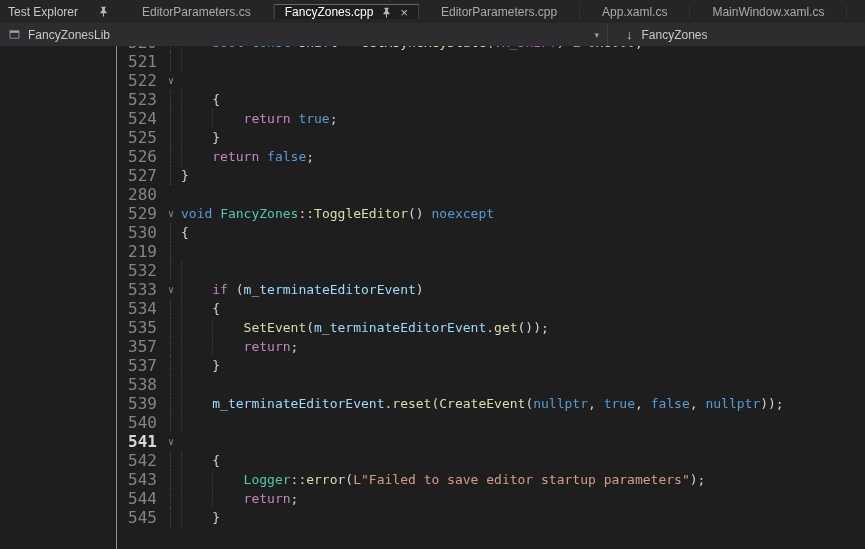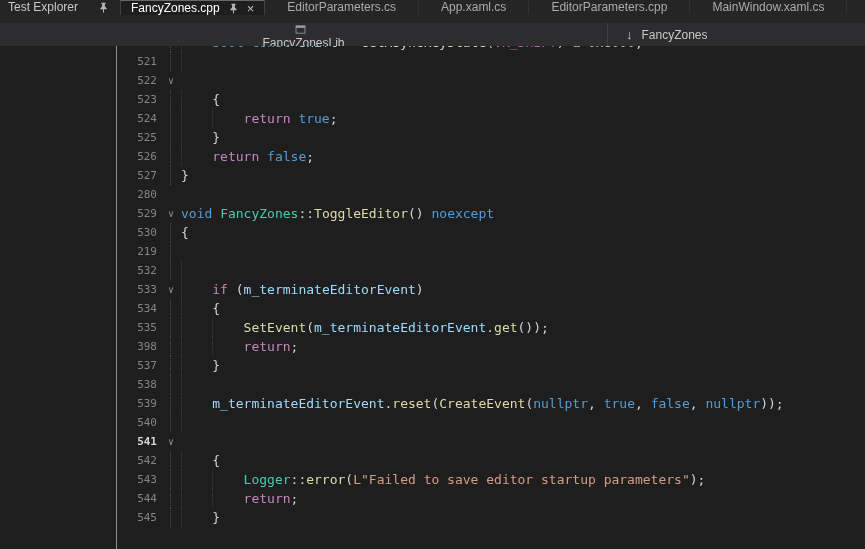--- a/index.html
+++ b/index.html
@@ -1,48 +1,48 @@
 <!DOCTYPE html>
 <html><head>
 <meta charset="utf-8">
 <style>
   html,body{margin:0;padding:0;background:#1e1e1e;}
   body{width:865px;height:549px;overflow:hidden;font-family:"Liberation Sans",sans-serif;-webkit-font-smoothing:antialiased;}
   .app{width:865px;height:549px;display:flex;flex-direction:column;}
 
   
-  .tabbar{height:23px;background:#252526;display:flex;align-items:flex-start;font-size:12px;color:#ababab;flex:none;}
+  .tabbar{height:23px;background:#252526;display:flex;align-items:center;font-size:12px;color:#ababab;flex:none;}
   .tab{display:flex;align-items:center;padding:0 22px;box-sizing:border-box;white-space:nowrap;cursor:default;}
   .tab.doc{border-right:1px solid #313135;}
   .tab.tool{width:117px;padding:0 8px;color:#c8c8c8;justify-content:flex-start;}
   .tab.tool .pin-icon{margin-left:auto;}
   .tab-gap{width:3px;background:#1f1f20;flex:none;}
   .tab.active{background:#1e1e1e;color:#ffffff;padding:0 10px;border-top:1px solid #68686f;border-left:1px solid #3f3f46;border-right:1px solid #3f3f46;}
   .tab-label{pointer-events:none;}
   .pin-icon{margin-left:8px;display:inline-flex;align-items:center;}
   .tab-close{margin-left:8px;font-size:13px;line-height:13px;color:#c0c0c0;}
 
   
   .navbar{height:23px;background:#2d2d30;display:flex;align-items:stretch;font-size:12px;color:#c8c8c8;flex:none;}
   .combo{display:flex;align-items:center;height:100%;box-sizing:border-box;cursor:default;}
-  .combo-project{width:607px;padding:0 8px;flex-direction:column;}
+  .combo-project{width:607px;padding:0 8px;}
   .proj-icon{display:inline-flex;align-items:center;margin-right:7px;}
   .combo-caret{margin-left:auto;color:#9a9a9a;font-size:9px;}
   .vsep{width:1px;background:#3f3f46;flex:none;}
   .combo-member{padding:0 12px 0 18px;}
   .member-arrow{color:#bdc9d6;font-weight:bold;margin-right:9px;font-size:13px;}
 
   
   .main{display:flex;height:503px;flex:none;}
   .left-pane{width:116px;background:#1e1e1e;flex:none;}
   .pane-divider{width:1px;background:#8f8f8f;flex:none;cursor:ew-resize;}
   .editor-area{flex:1;background:#1e1e1e;overflow:hidden;}
   #code-lines{margin-top:-13px;font-family:"DejaVu Sans Mono","Liberation Mono",monospace;font-size:13px;}
   .code-row{display:flex;height:19px;line-height:19px;}
-  .ln{width:40px;padding-right:6px;flex:none;text-align:right;color:#858585;font-size:11px;line-height:19px;}
+  .ln{width:40px;padding-right:6px;flex:none;text-align:right;color:#858585;font-size:16px;line-height:19px;}
   .ln.cur{color:#d7d7d7;font-weight:bold;}
   .fold{width:16px;flex:none;position:relative;text-align:center;}
   .fold .chev{display:block;line-height:19px;font-size:10px;color:#8a8a8a;}
   .fold .fline{position:absolute;left:7px;top:0;bottom:0;border-left:1px dotted #4a4a4a;}
   .lc{white-space:pre;padding-left:2px;color:#d4d4d4;}
   .g{display:inline-block;width:4ch;height:19px;border-left:1px dotted #3d3d3d;box-sizing:border-box;vertical-align:top;}
   .tk-k{color:#569cd6;}
   .tk-c{color:#c586c0;}
   .tk-t{color:#4ec9b0;}
   .tk-f{color:#dcdcaa;}
@@ -61,37 +61,37 @@
   <div class="tabbar">
       <div class="tab tool">
         <span class="tab-label">Test Explorer</span>
         <span class="pin-icon">
           <svg width="11" height="11" viewBox="0 0 16 16">
             <path fill="#b8b8b8" d="M5 1 H11 V3 H10 V6.5 L12.5 9 V10.5 H8.75 V14.5 L8 16 L7.25 14.5 V10.5 H3.5 V9 L6 6.5 V3 H5 Z"></path>
           </svg>
         </span>
       </div>
       <div class="tab-gap"></div>
+      <div class="tab doc">
+        <span class="tab-label">EditorParameters.cs</span>
+      </div>
       <div class="tab doc active">
         <span class="tab-label">FancyZones.cpp</span>
         <span class="pin-icon">
           <svg width="11" height="11" viewBox="0 0 16 16">
             <path fill="#b8b8b8" d="M5 1 H11 V3 H10 V6.5 L12.5 9 V10.5 H8.75 V14.5 L8 16 L7.25 14.5 V10.5 H3.5 V9 L6 6.5 V3 H5 Z"></path>
           </svg>
         </span>
         <span class="tab-close">×</span>
       </div>
       <div class="tab doc">
-        <span class="tab-label">EditorParameters.cs</span>
+        <span class="tab-label">EditorParameters.cpp</span>
       </div>
       <div class="tab doc">
         <span class="tab-label">App.xaml.cs</span>
-      </div>
-      <div class="tab doc">
-        <span class="tab-label">EditorParameters.cpp</span>
       </div>
       <div class="tab doc">
         <span class="tab-label">MainWindow.xaml.cs</span>
       </div>
     </div>
 
   <div class="navbar">
     <div class="combo combo-project">
       <span class="proj-icon">
         <svg width="13" height="13" viewBox="0 0 16 16">
@@ -216,21 +216,21 @@
             <div class="lc"><span class="g"></span><span class="tk-p">{</span></div>
           </div>
           <div class="code-row">
             <div class="ln">535</div>
             <div class="fold">
               <i class="fline"></i>
             </div>
             <div class="lc"><span class="g"></span><span class="g"></span><span class="tk-f">SetEvent</span><span class="tk-p">(</span><span class="tk-v">m_terminateEditorEvent</span><span class="tk-p">.</span><span class="tk-f">get</span><span class="tk-p">());</span></div>
           </div>
           <div class="code-row">
-            <div class="ln">398</div>
+            <div class="ln">357</div>
             <div class="fold">
               <i class="fline"></i>
             </div>
             <div class="lc"><span class="g"></span><span class="g"></span><span class="tk-c">return</span><span class="tk-p">;</span></div>
           </div>
           <div class="code-row">
             <div class="ln">537</div>
             <div class="fold">
               <i class="fline"></i>
             </div>

